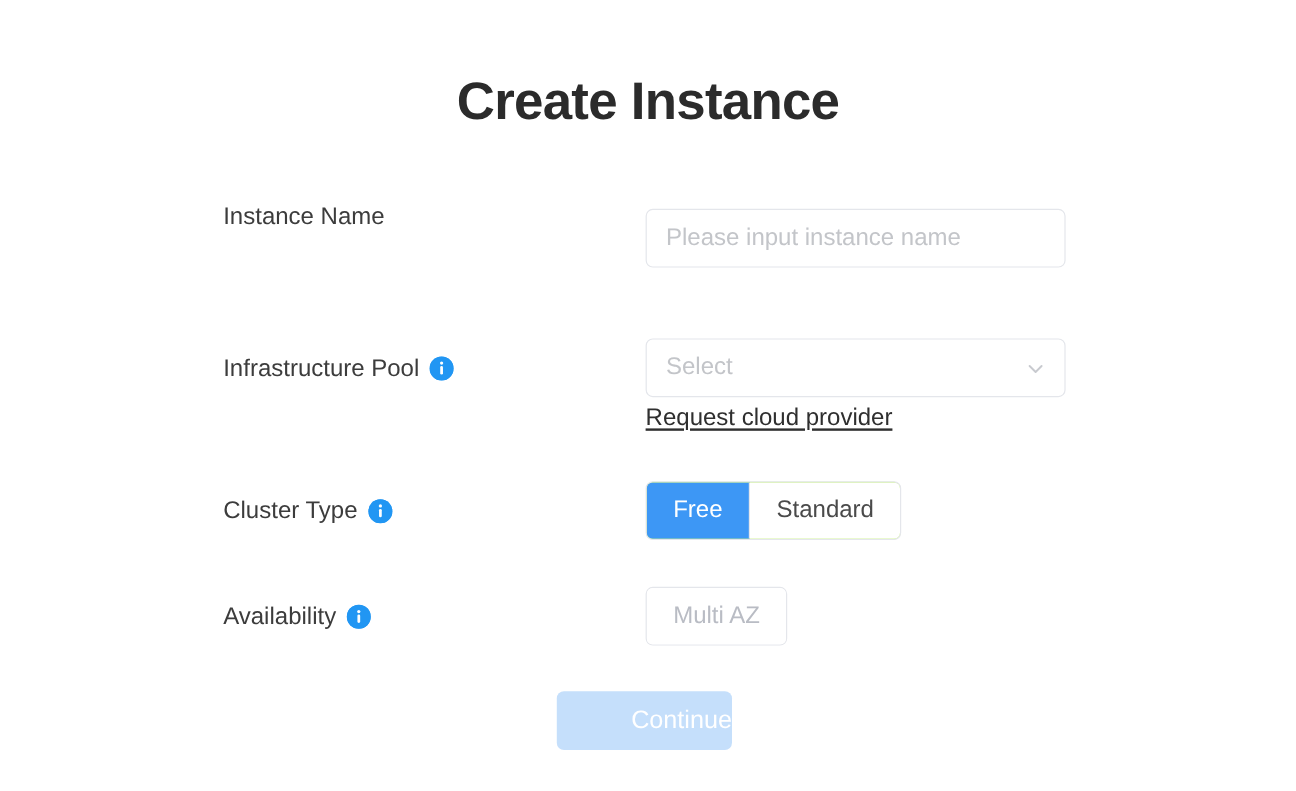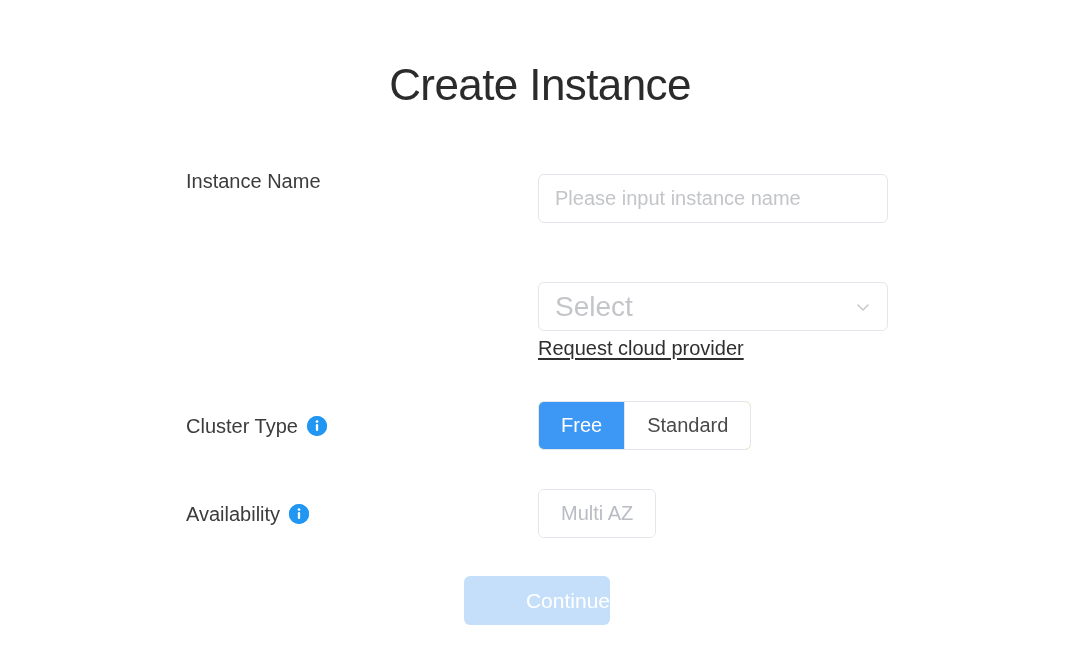--- a/index.html
+++ b/index.html
@@ -23,21 +23,21 @@
   }
 
   
   .page-title {
     position: absolute;
     top: 31px;
     left: 0;
     width: 1080px;
     text-align: center;
     font-size: 44px;
-    font-weight: normal;
+    font-weight: bold;
     letter-spacing: -0.6px;
     color: #2b2b2b;
     line-height: 1.15;
   }
 
   
   .form {
     position: absolute;
     top: 0;
     left: 0;
@@ -123,21 +123,21 @@
     height: 49px;
     border: 1px solid #e4e6eb;
     border-radius: 6px;
     background: #ffffff;
     display: flex;
     align-items: center;
     padding: 0 16px;
     cursor: pointer;
   }
   .select-value {
-    font-size: 28px;
+    font-size: 20px;
     color: #c3c5c9;
   }
   .chevron {
     position: absolute;
     right: 15px;
     top: 50%;
     transform: translateY(-50%);
     width: 18px;
     height: 18px;
     display: block;
@@ -224,20 +224,30 @@
     <div class="form-row row-instance-name">
       <div class="field-label">
         <span>Instance Name</span>
       </div>
       <div class="control">
         <input class="text-input" type="text" placeholder="Please input instance name" style="">
       </div>
     </div>
 
     <div class="form-row row-infra-pool">
+      <div class="field-label">
+        <span>Infrastructure Pool</span>
+        <span class="info-icon" title="info">
+          <svg width="20" height="20" viewBox="0 0 20 20" aria-hidden="true">
+            <circle cx="10" cy="10" r="10" fill="#2196f3"></circle>
+            <circle cx="10" cy="5.6" r="1.35" fill="#ffffff"></circle>
+            <rect x="8.85" y="8.1" width="2.3" height="7" rx="1.1" fill="#ffffff"></rect>
+          </svg>
+        </span>
+      </div>
       <div class="control">
         <div class="select-box">
           <span class="select-value">Select</span>
           <span class="chevron">
             <svg width="18" height="18" viewBox="0 0 18 18" aria-hidden="true">
               <path d="M4 7 L9 12 L14 7" fill="none" stroke="#c8cacf" stroke-width="1.6" stroke-linecap="round" stroke-linejoin="round"></path>
             </svg>
           </span>
         </div>
       </div>

